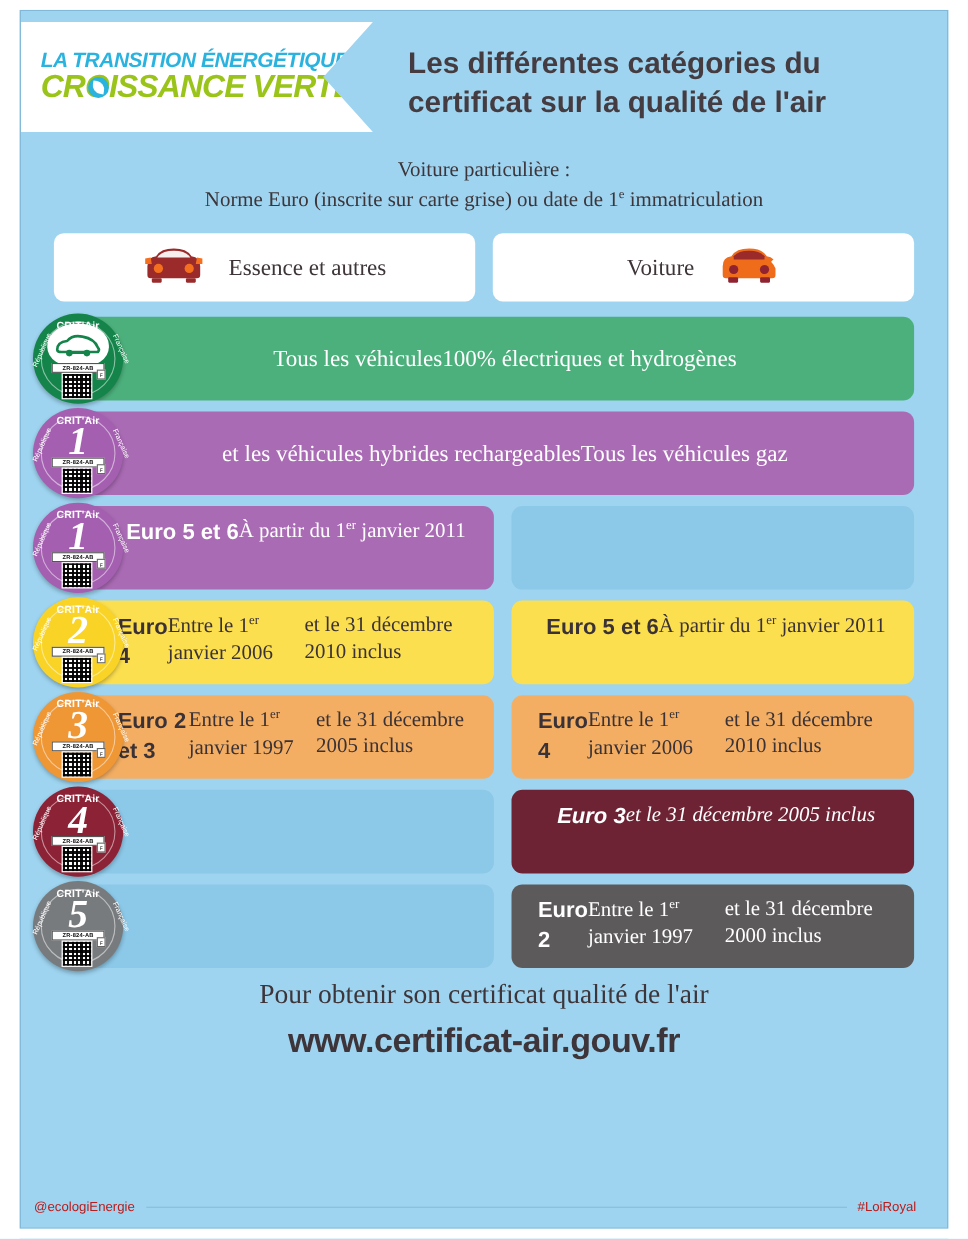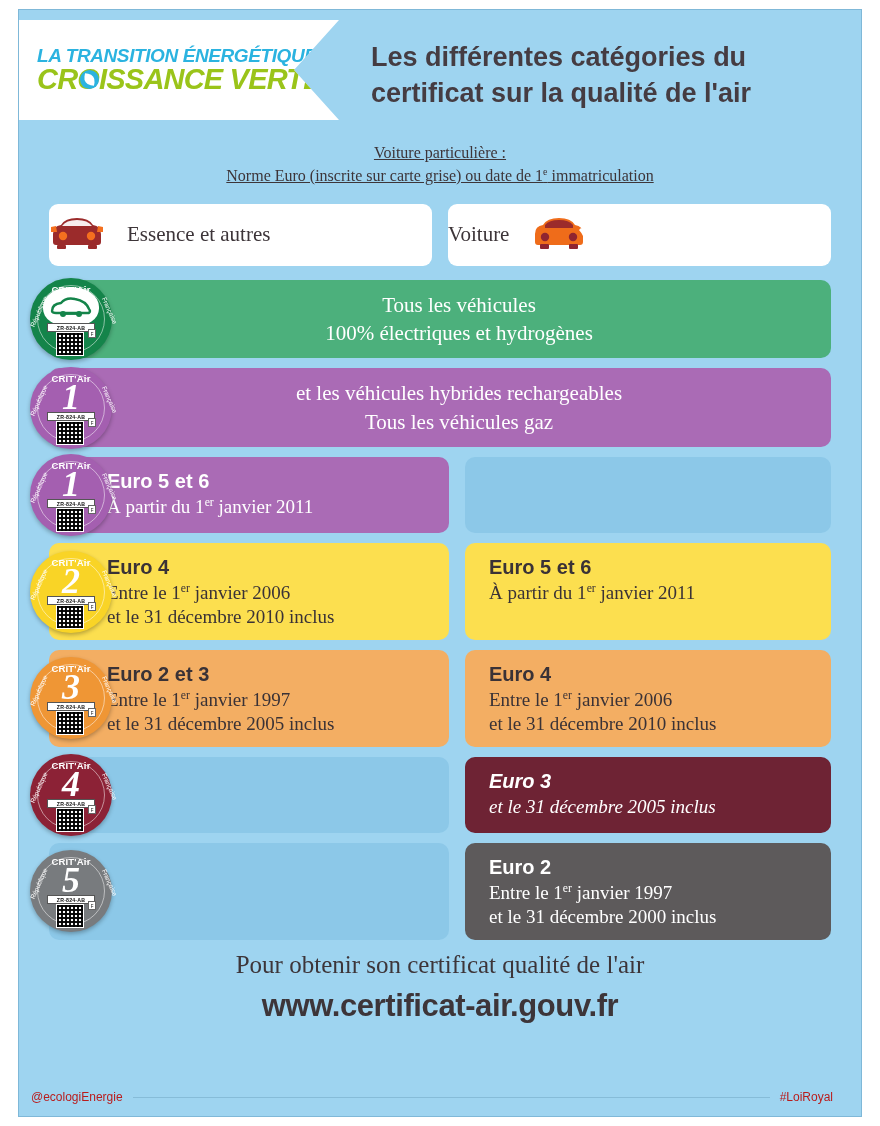--- a/index.html
+++ b/index.html
@@ -123,40 +123,40 @@
     font-weight: bold;
     font-size: 27px;
     line-height: 1.32;
     color: #453c42;
   }
 
   
   .subtitle {
     text-align: center;
     color: #3d3539;
-    font-size: 16px;
+    font-size: 19px;
     line-height: 1.42;
     margin-top: 22px;
-    text-decoration: underline;
   }
 
   
   .fuel-row {
     display: flex;
     gap: 16px;
     padding: 0 30px;
     margin-top: 16px;
   }
   .fuel-box {
     flex: 1;
     height: 62px;
     background: #ffffff;
     border-radius: 9px;
     display: flex;
     align-items: center;
+    justify-content: center;
     gap: 22px;
   }
   .fuel-label {
     font-size: 21px;
     color: #3d3539;
   }
 
   
   .grid { padding: 0 30px; margin-top: 14px; }
 
@@ -165,21 +165,22 @@
     display: flex;
     gap: 16px;
     margin-bottom: 10px;
   }
 
   .cell {
     flex: 1;
     border-radius: 10px;
     padding: 11px 18px 11px 58px;
     display: flex;
-    flex-direction: column;
+    flex-direction: row;
+    justify-content: center;
     min-height: 76px;
   }
   .cell.right { padding-left: 24px; }
   .cell.empty { background: #8cc8e8; }
   .cell.full {
     flex: 1 1 100%;
     align-items: center;
     text-align: center;
     padding-left: 58px;
     padding-right: 20px;

